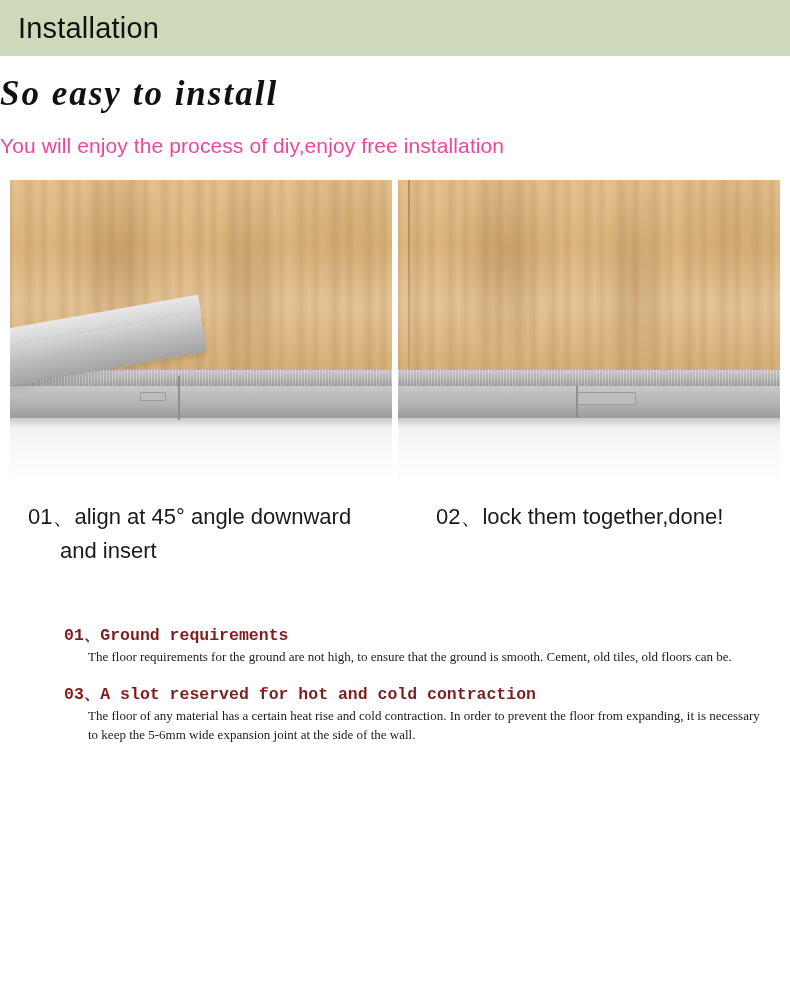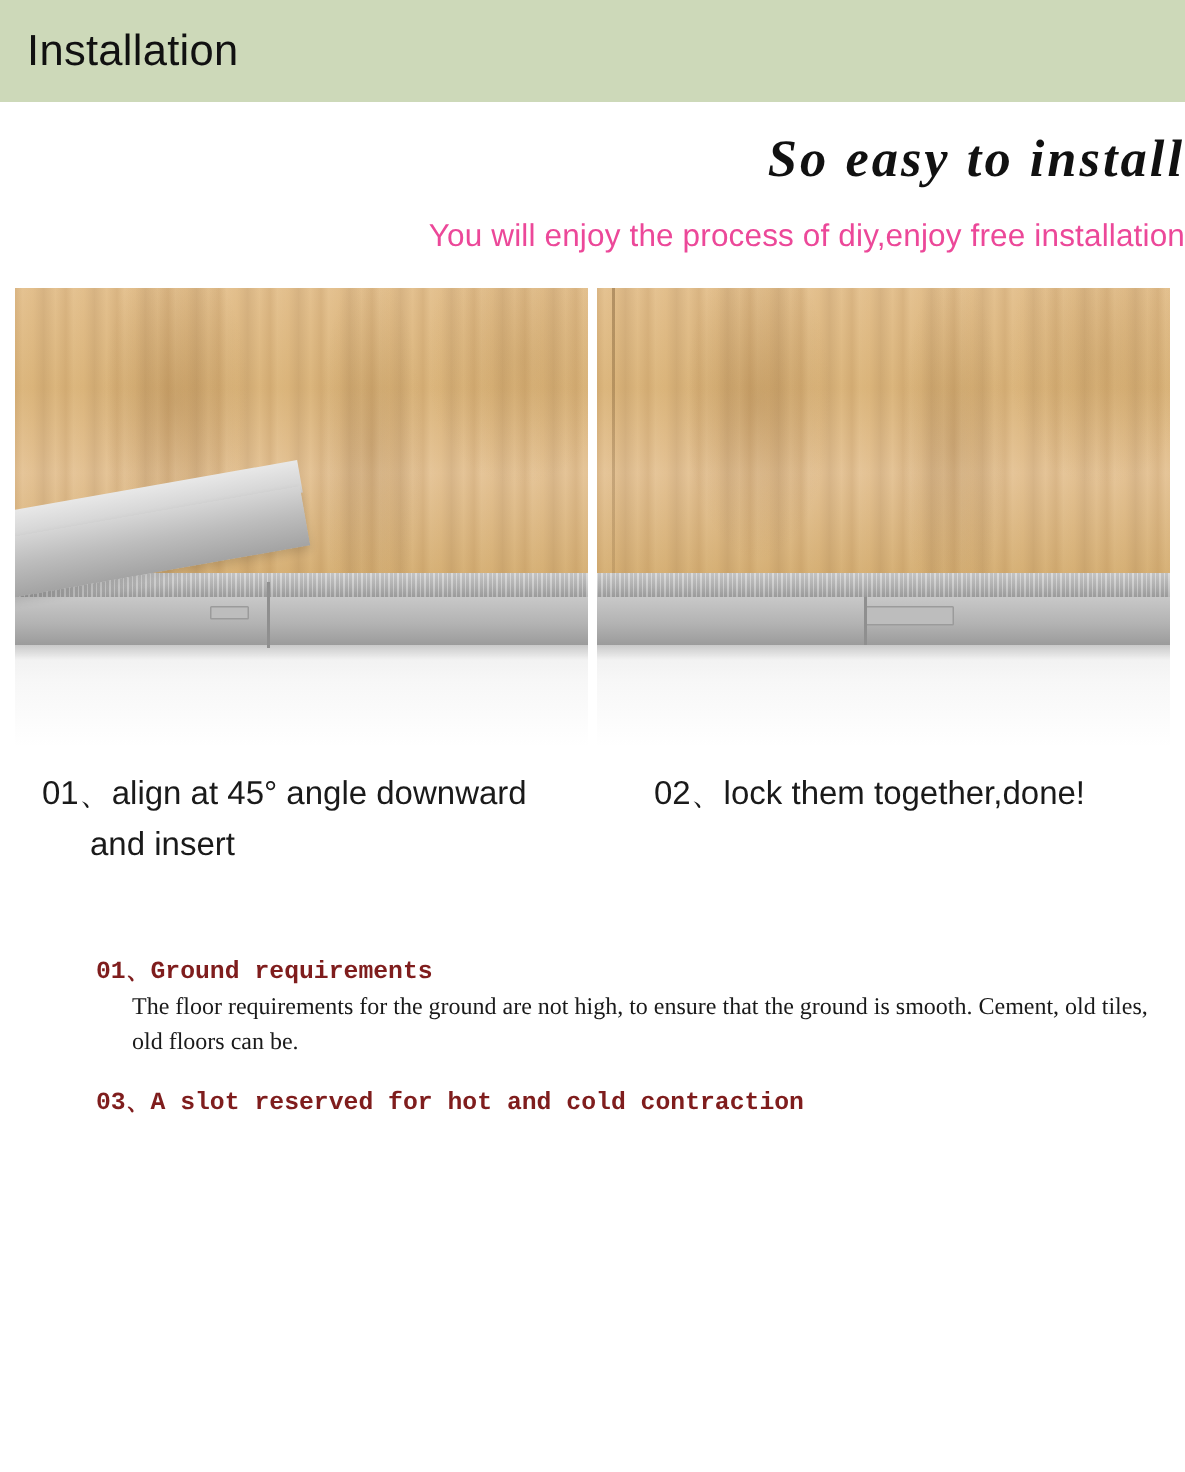--- a/index.html
+++ b/index.html
@@ -10,37 +10,37 @@
   body {
     width: 790px;
     height: 981px;
     font-family: "Liberation Sans", sans-serif;
     color: #1a1a1a;
     overflow: hidden;
   }
 
   
   .header-banner {
-    height: 68px;
+    height: 56px;
     background: #cdd9b9;
     display: flex;
     align-items: center;
     padding-left: 18px;
     box-sizing: border-box;
   }
   .header-banner .title {
     font-size: 29px;
     font-weight: 400;
     color: #111111;
     letter-spacing: 0.2px;
   }
 
   
   .intro {
-    text-align: right;
+    text-align: left;
     padding-top: 18px;
   }
   .intro .headline {
     font-family: "Liberation Serif", serif;
     font-weight: bold;
     font-style: italic;
     font-size: 35px;
     letter-spacing: 2px;
     color: #111111;
     margin: 0;
@@ -214,21 +214,21 @@
   }
   .req-head {
     font-size: 16.5px;
     font-weight: bold;
     color: #7f1d1d;
     margin-bottom: 2px;
     font-family: Liberation Mono, monospace;
   }
   .req-body {
     font-family: "Liberation Serif", serif;
-    font-size: 16px;
+    font-size: 13px;
     line-height: 1.45;
     color: #1a1a1a;
     padding-left: 24px;
   }
 </style>
 </head>
 <body>
 
 <div class="header-banner">
   <div class="title">Installation</div>
@@ -280,14 +280,15 @@
 <div class="requirements">
 
   <div class="req-item">
     <div class="req-head">01、Ground requirements</div>
     <div class="req-body">The floor requirements for the ground are not high, to ensure that the ground is smooth. Cement, old tiles, old floors can be.</div>
   </div>
 
 
   <div class="req-item">
     <div class="req-head">03、A slot reserved for hot and cold contraction</div>
+    <div class="req-body">The floor of any material has a certain heat rise and cold contraction. In order to prevent the floor from expanding, it is necessary to keep the 5-6mm wide expansion joint at the side of the wall.</div>
   </div>
 </div>
 
 </body></html>

